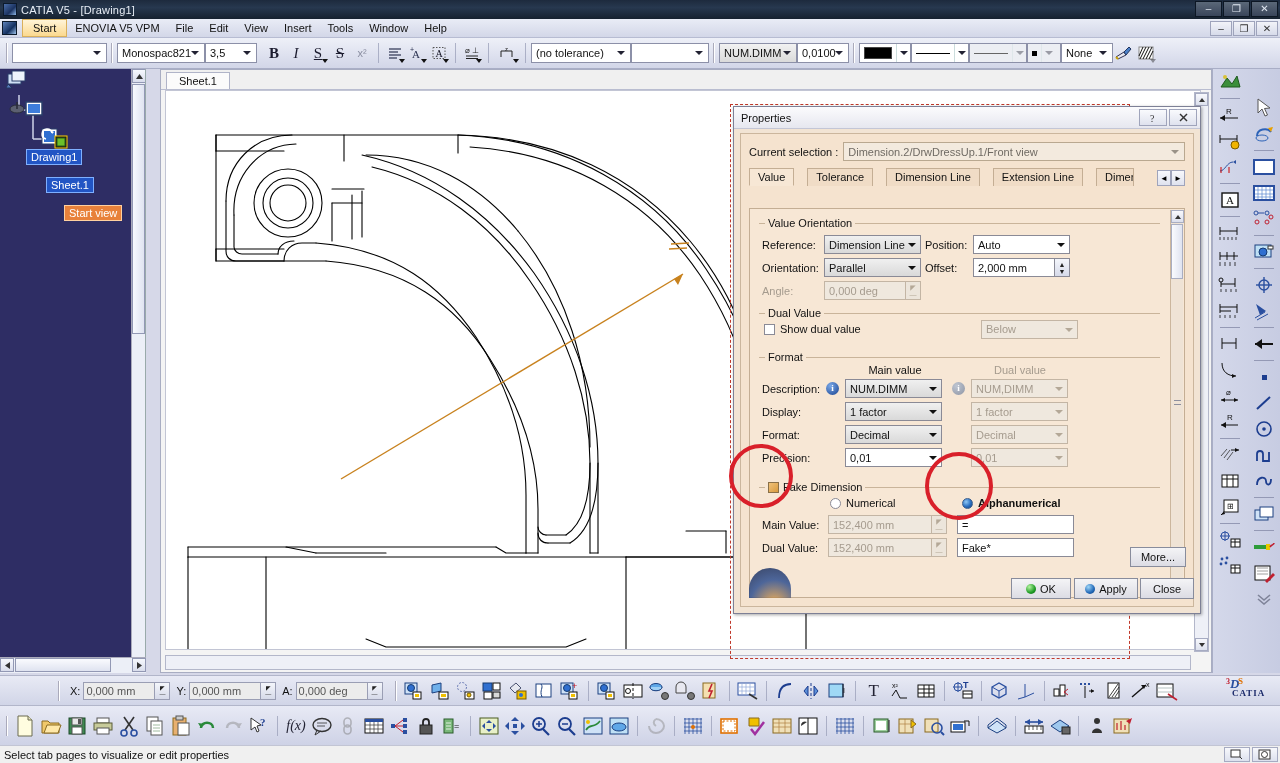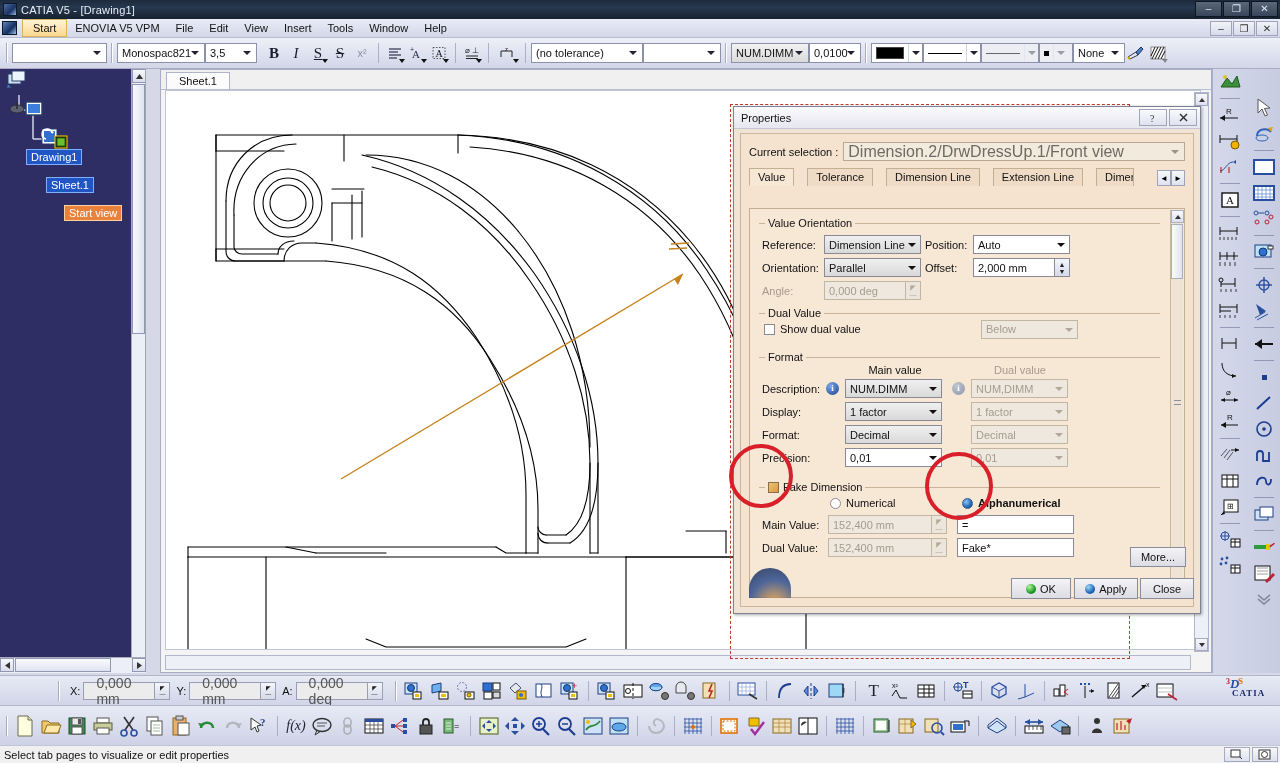--- a/index.html
+++ b/index.html
@@ -160,21 +160,21 @@
 
   
   .coordbar {
     position:absolute; left:0; top:675px; width:1280px; height:30px;
     background: linear-gradient(180deg,#e8eaf5,#d1d5e7);
     border-top:1px solid #b2b6ca; display:flex; align-items:center; padding-left:4px;
   }
   .coordbar .lbl { font-size:11px; margin:0 3px 0 6px; color:#111; }
   .spin {
     height:18px; width:72px; background:#ececec; border:1px solid #9a9eb4;
-    font-size:14px; color:#555; display:flex; align-items:center; padding-left:12px;
+    font-size:11px; color:#555; display:flex; align-items:center; padding-left:2px;
   }
   .spinbtn {
     width:15px; height:18px; background:linear-gradient(180deg,#f4f6fb,#d6dae9);
     border:1px solid #9a9eb4; border-left:none; display:flex; flex-direction:column;
     align-items:center; justify-content:center; font-size:6px; line-height:6px; color:#222;
   }
   .bottombar {
     position:absolute; left:0; top:705px; width:1280px; height:40px;
     background: linear-gradient(180deg,#e8eaf5,#ced2e6);
     border-top:1px solid #b2b6ca; display:flex; align-items:center; padding-left:2px;
@@ -217,21 +217,21 @@
     font-size:10px; color:#333;
   }
   .propbody {
     position:absolute; left:6px; top:26px; right:6px; bottom:6px;
     background:#f5e3cf; border:1px solid #cbb69d;
   }
   .curr-sel-row { display:flex; align-items:center; margin:8px 8px 6px 8px; }
   .curr-sel-row .lab { font-size:11px; color:#111; margin-right:5px; white-space:nowrap;}
   .ro-combo {
     flex:1; height:19px; background:#f3eade; border:1px solid #b9a890;
-    display:flex; align-items:center; padding-left:4px; font-size:16px; color:#6f6a63;
+    display:flex; align-items:center; padding-left:4px; font-size:11px; color:#6f6a63;
     position:relative;
   }
   .ro-combo .ar:after {
     content:''; position:absolute; right:5px; top:7px;
     border-left:4px solid transparent; border-right:4px solid transparent; border-top:4px solid #9a9287;
   }
   .tabstrip { display:flex; align-items:flex-end; margin:0 8px; height:19px; position:relative;gap:12px; }
   .ptab {
     padding:2px 8px; font-size:11px; background:#f0dcc6; border:1px solid #c4ae94;
     border-bottom:none; color:#111; margin-right:1px; height:18px;
@@ -430,21 +430,21 @@
     </div>
     <div class="tsep"></div>
     <div class="tbtn wide">
       <svg width="18" height="15" viewBox="0 0 18 15">
           <path d="M3 11 L3 5 L14 5 L14 11" fill="none" stroke="#222"></path>
           <text x="7" y="4.5" font-size="6" fill="#222">z</text>
         </svg>
         <i class="dd"></i>
     </div>
     <div class="tsep"></div>
-    <div class="combo" style="width:112px;text-align:center;">
+    <div class="combo" style="width:100px;text-align:center;">
       <span>(no tolerance)</span>
       <span class="arrow"></span>
     </div>
     <div class="combo" style="width:78px;">
       <span></span>
       <span class="arrow"></span>
     </div>
     <div class="tsep2"></div>
     <div class="combo" style="width:78px;background:linear-gradient(180deg,#f2f2f2,#dadada);">
       <span>NUM.DIMM</span>

